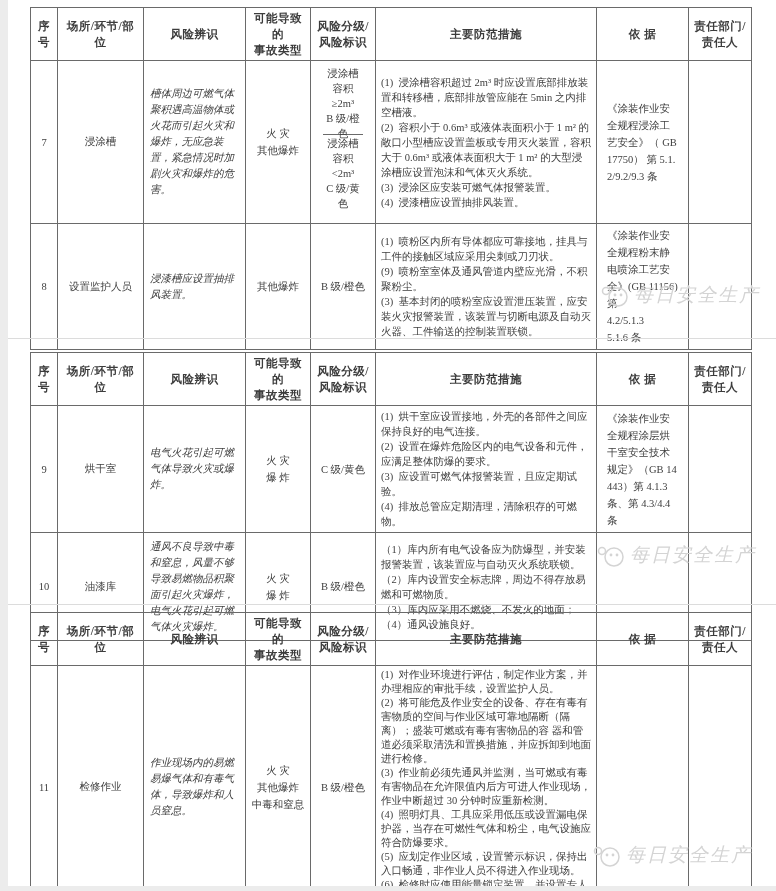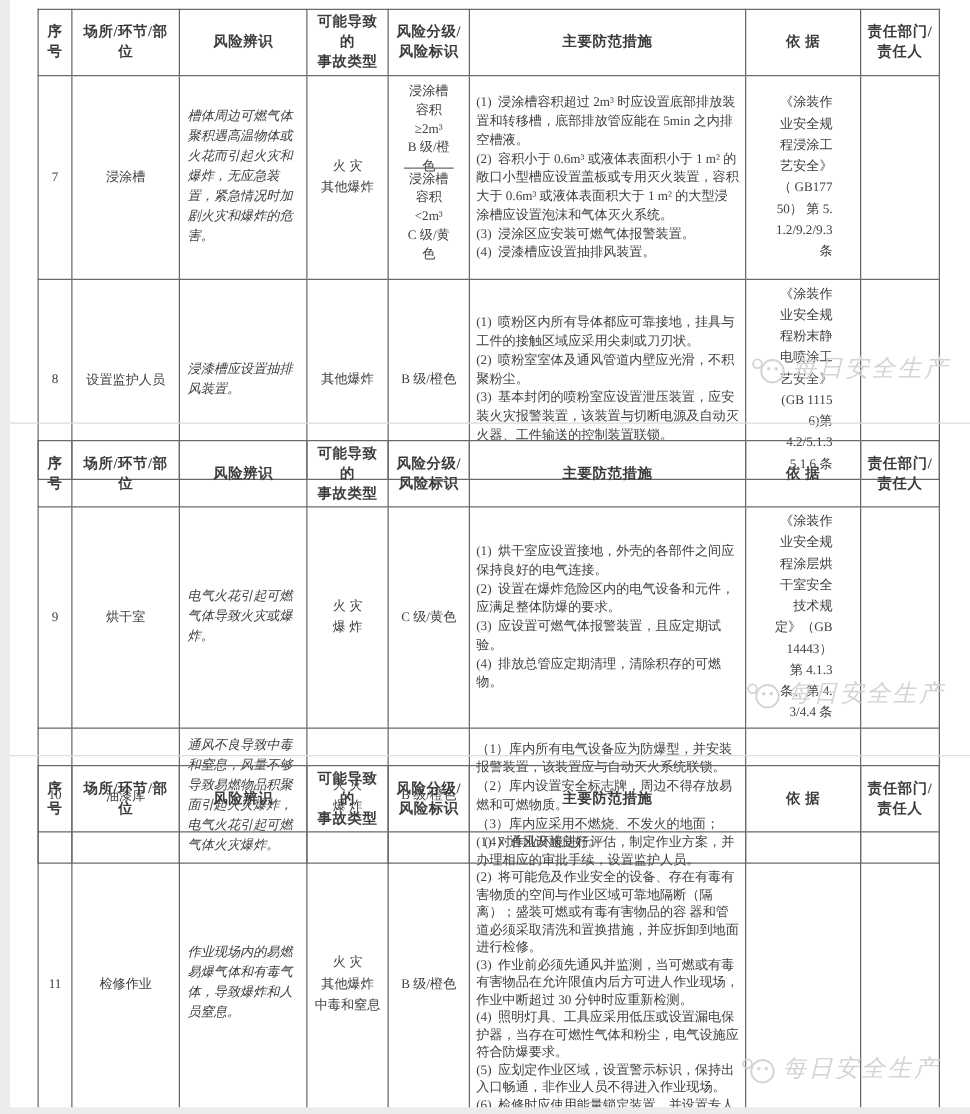--- a/index.html
+++ b/index.html
@@ -30,21 +30,21 @@
   th{
     font-size:11.5px;font-weight:bold;color:#3c3c3c;
     line-height:16px;letter-spacing:0.5px;
   }
   .pre{white-space:pre-wrap;word-break:break-all;}
   td.cell-risk{ text-align:left;padding:3px 6px;line-height:16px;font-style:italic;}
   td.cell-measures{
     text-align:left;vertical-align:middle;padding:3px 5px;line-height:15px;
   }
   .t3 td.cell-measures{line-height:14px;padding:2px 5px;}
-  td.cell-basis{text-align:right;padding:3px 22px;line-height:17px;}
+  td.cell-basis{text-align:left;padding:3px 10px;line-height:17px;}
   td.cell-accident,td.cell-grade{line-height:17px;}
   .split-cell{padding:12px !important;vertical-align:top;}
   .split-top,.split-bottom{
     display:flex;align-items:center;justify-content:center;
     white-space:pre-wrap;line-height:15px;padding:2px 3px;box-sizing:border-box;
   }
   .split-top{height:62px;border-bottom:1px solid #6a6a6a;}
   .split-bottom{height:76px;}
   .watermark{
     position:absolute;display:flex;align-items:flex-end;gap:4px;
@@ -112,21 +112,21 @@
         <td class="cell-basis pre">《涂装作业安全规程浸涂工艺安全》（ GB17750） 第 5.1.2/9.2/9.3 条</td>
         <td></td>
       </tr>
       <tr style="height:110px;">
         <td>8</td>
         <td>设置监护人员</td>
         <td class="cell-risk">浸漆槽应设置抽排风装置。</td>
         <td class="cell-accident pre">其他爆炸</td>
         <td class="cell-grade pre">B 级/橙色</td>
         <td class="cell-measures pre">(1)  喷粉区内所有导体都应可靠接地，挂具与工件的接触区域应采用尖刺或刀刃状。
-(2)  喷粉室室体及通风管道内壁应光滑，不积聚粉尘。
+(9)  喷粉室室体及通风管道内壁应光滑，不积聚粉尘。
 (3)  基本封闭的喷粉室应设置泄压装置，应安装火灾报警装置，该装置与切断电源及自动灭火器、工件输送的控制装置联锁。</td>
         <td class="cell-basis pre">《涂装作业安全规程粉末静电喷涂工艺安全》(GB 11156)第
 4.2/5.1.3
 5.1.6 条</td>
         <td></td>
       </tr>
     </tbody>
       </table>
   </div>
 

